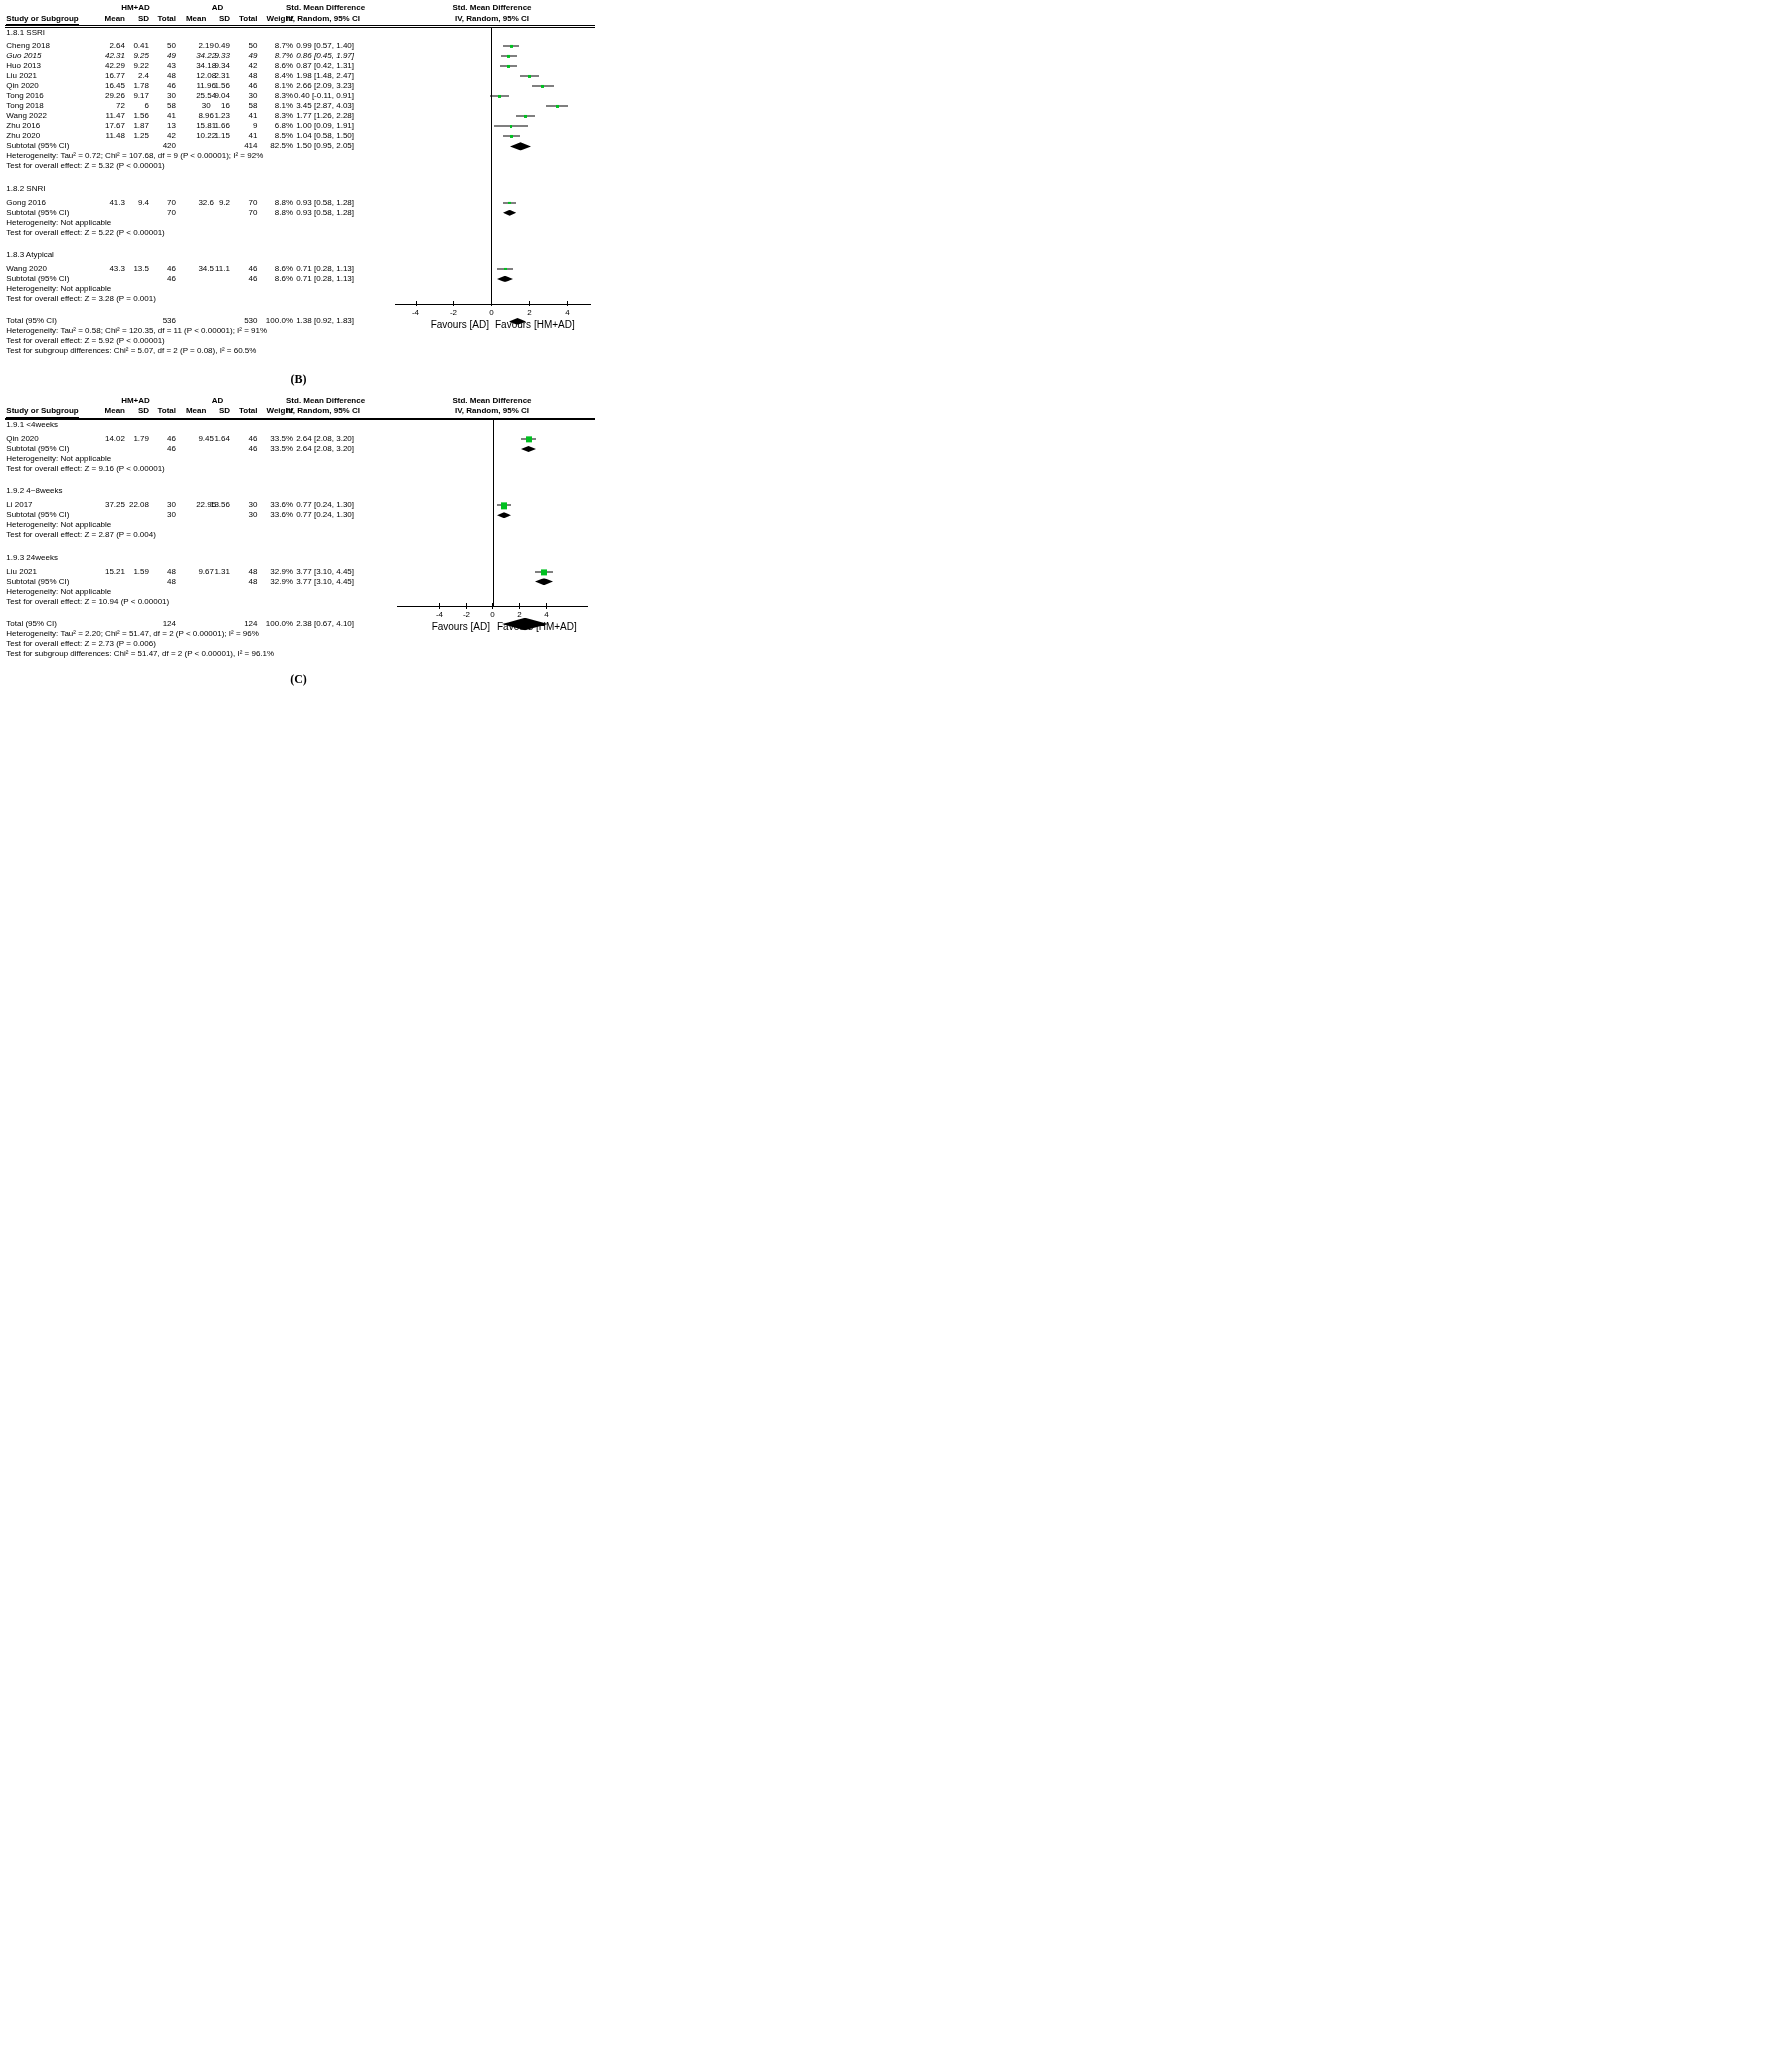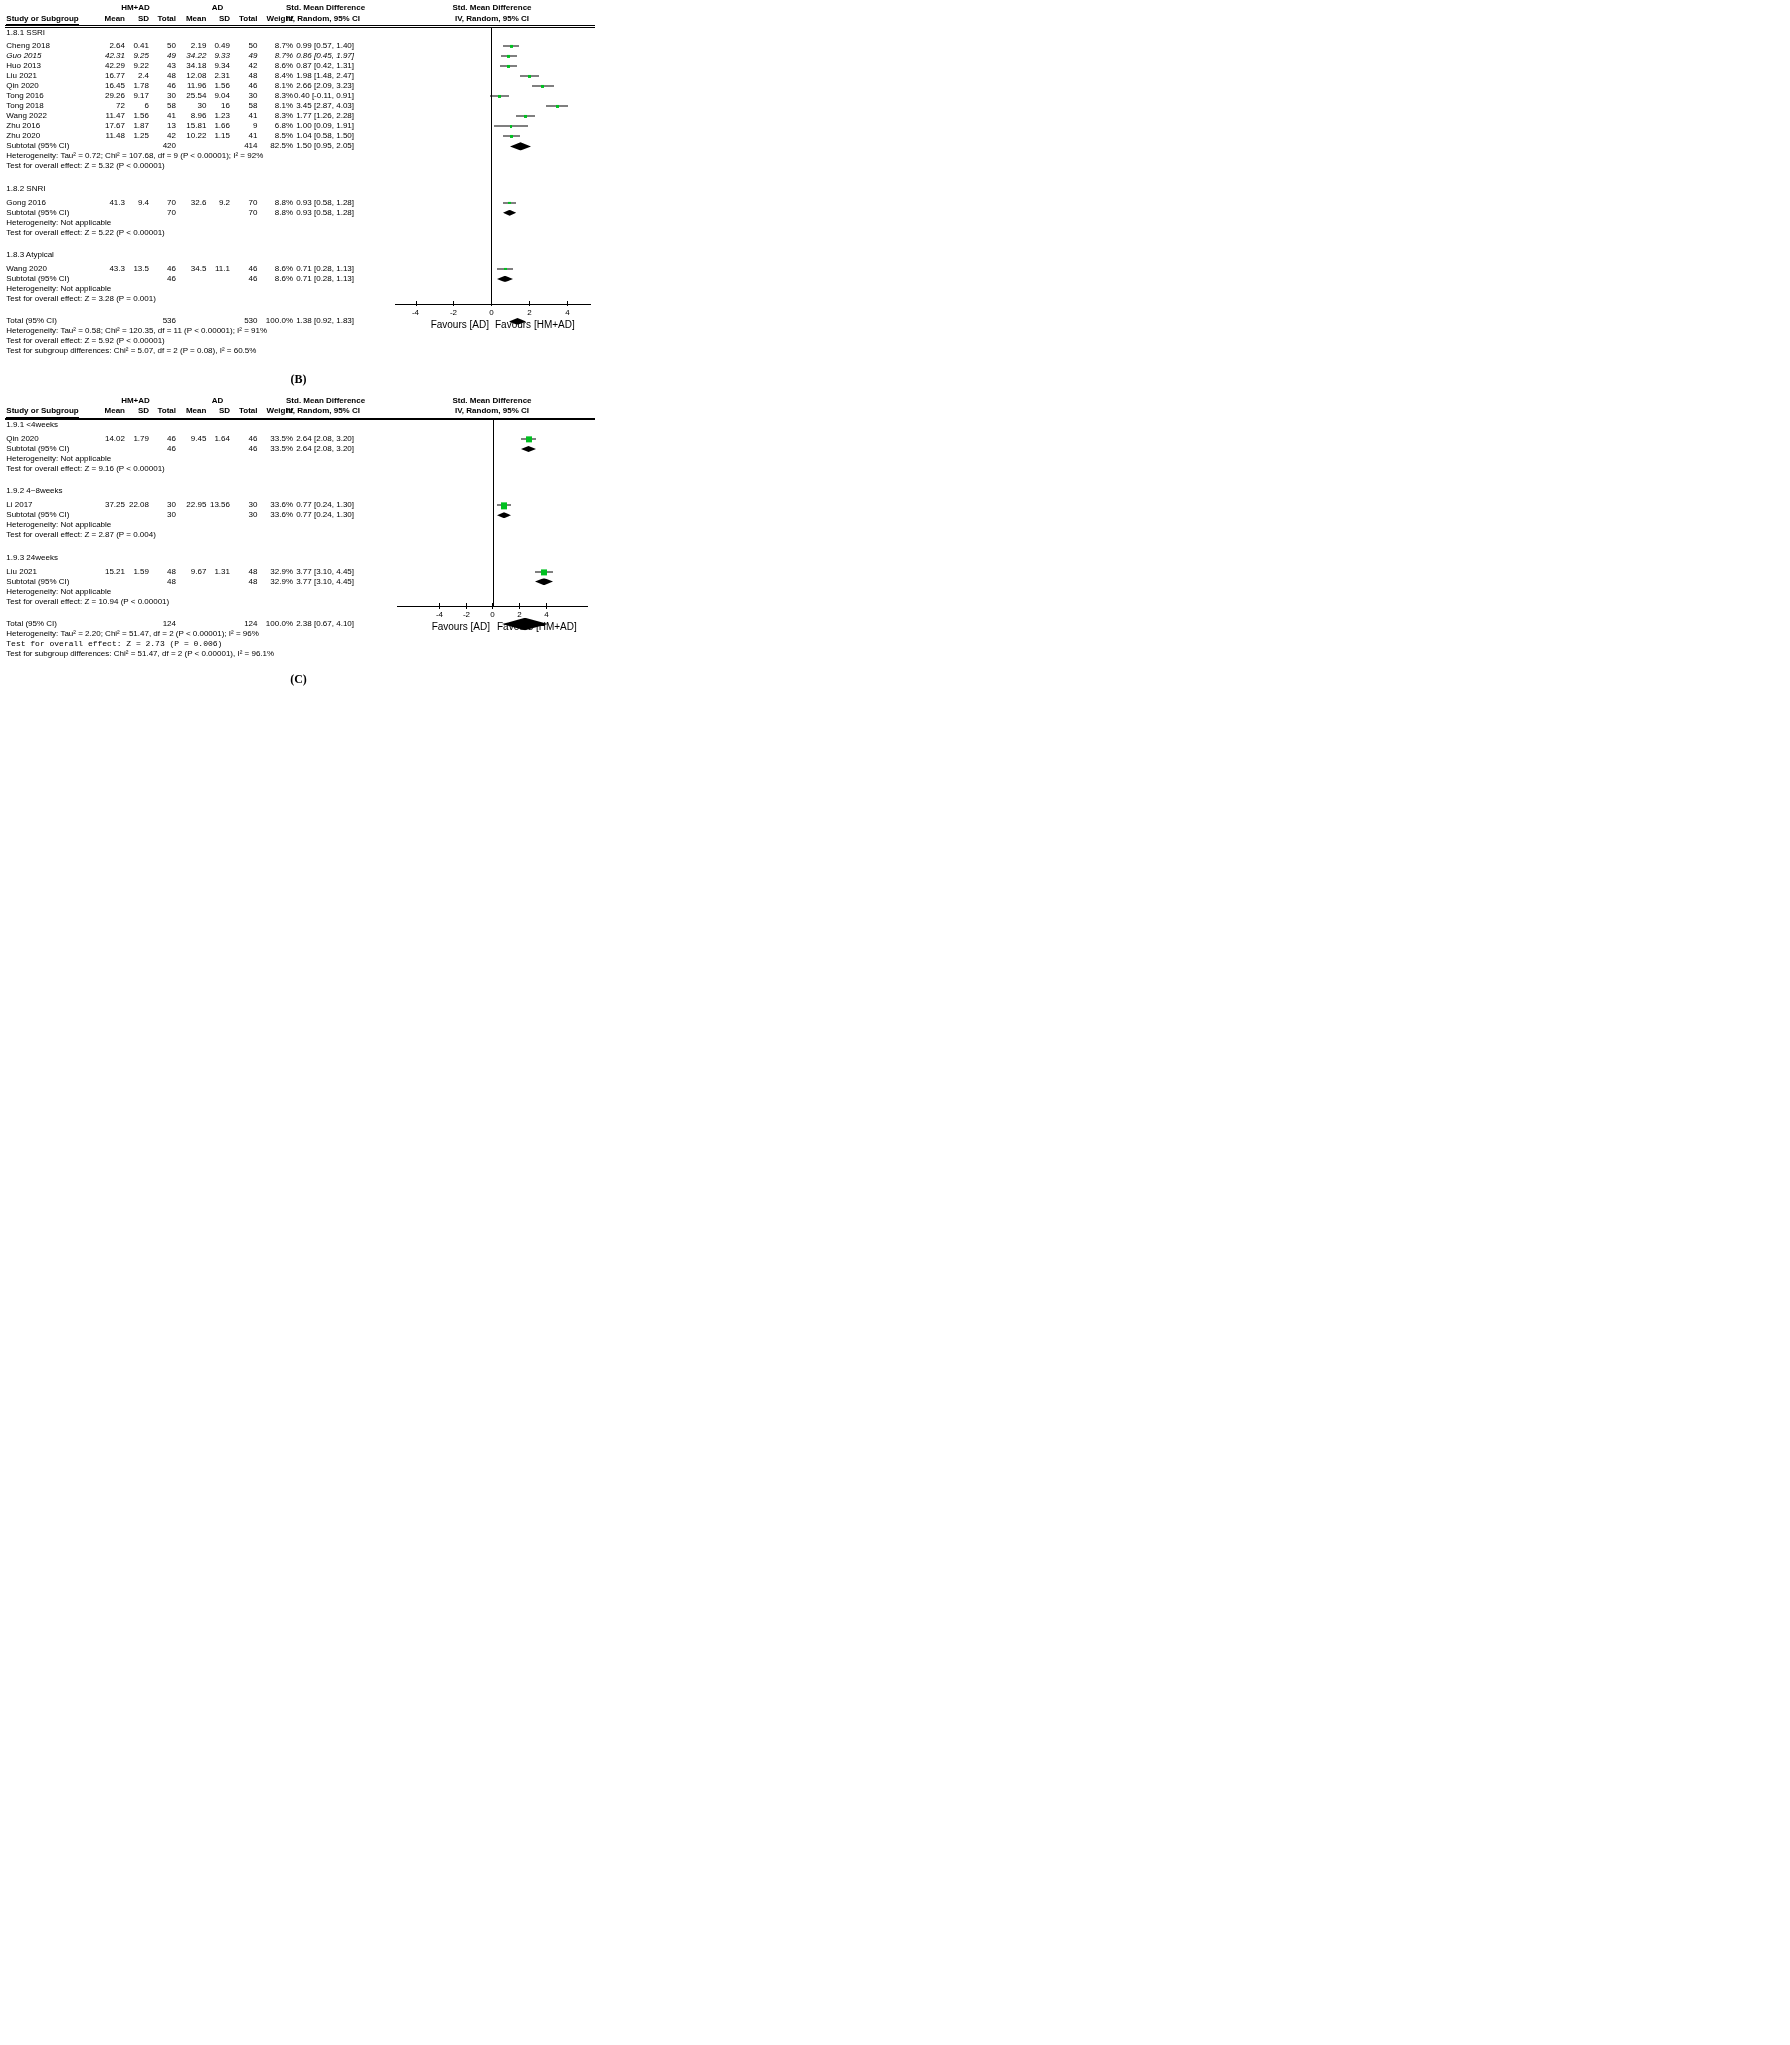--- a/index.html
+++ b/index.html
@@ -20,21 +20,21 @@
   .rule { height: 2.5px; margin: 0.8px 1.7px 0 5px; border-top: 1px solid #000; border-bottom: 0.6px solid #000; }
   .rows { position: relative; }
   .row { position: relative; width: 597px; overflow: visible; }
   .cell { position: absolute; top: 0; font-size: 8px; line-height: 10px; white-space: nowrap; overflow: visible; }
   .b { font-weight: 400; }
   .num { text-align: right; }
   .c-study  { left: 6.3px;  width: 89px; text-align: left; }
   .c-mean1  { left: 95px; width: 30px; }
   .c-sd1    { left: 127px; width: 22px; }
   .c-total1 { left: 150px; width: 26px; }
-  .c-mean2  { left: 178px; width: 28.4px; }
+  .c-mean2  { left: 192px; width: 28.4px; text-align: center; }
   .c-sd2    { left: 208px; width: 22px; }
   .c-total2 { left: 232px; width: 25.5px; }
   .c-weight { left: 261px; width: 32px; }
   .c-ci     { left: 286px; width: 68px; }
   .c-note   { left: 6.3px;  width: 347px; text-align: left; }
   .underline { display: inline-block; border-bottom: 0.8px solid #000; padding-bottom: 0px; }
   .plotcell { position: absolute; left: 360px; top: 0; width: 234px; height: 100%; overflow: visible; }
   .cil { position: absolute; height: 1px; background: #000; top: 50%; transform: translateY(-50%); z-index: 2; }
   .sq  { position: absolute; top: 50%; transform: translateY(-42%); z-index: 3; }
   .diamond { position: absolute; top: 50%; transform: translateY(-50%); background: #000; z-index: 3;
@@ -492,21 +492,21 @@
         <span class="cell c-total2 num b">124</span>
         <span class="cell c-weight num b">100.0%</span>
         <span class="cell c-ci num b">2.38 [0.67, 4.10]</span>
         <div class="plotcell">
           <div class="diamond" style="left: 142px; width: 46px; height: 12.5px;"></div>
         </div>
       </div>
       <div class="row" style="height: 10px;">
         <span class="cell c-note">Heterogeneity: Tau² = 2.20; Chi² = 51.47, df = 2 (P &lt; 0.00001); I² = 96%</span>
       </div>
-      <div class="row" style="height: 10px; font-family: Liberation Mono, monospace;">
+      <div class="row" style="height: 10px;">
         <span class="cell c-note">Test for overall effect: Z = 2.73 (P = 0.006)</span>
       </div>
       <div class="row" style="height: 10px;">
         <span class="cell c-note">Test for subgroup differences: Chi² = 51.47, df = 2 (P &lt; 0.00001), I² = 96.1%</span>
       </div>
       <div class="zline" style="left: 493px; top: 0px; height: 186px;"></div>
       <div class="axline" style="left: 397px; width: 191px; top: 186px;"></div>
       <div class="tick" style="left: 439px; top: 183px;"></div>
       <div class="ticklbl" style="left: 430px; top: 190px;">-4</div>
       <div class="tick" style="left: 466px; top: 183px;"></div>

